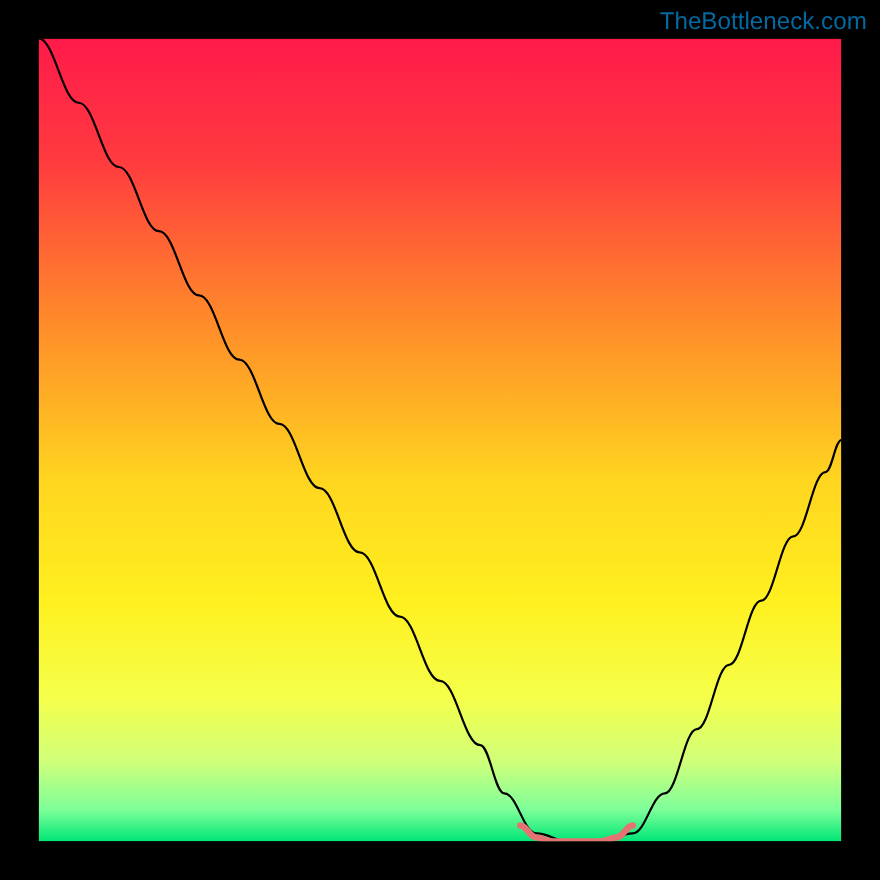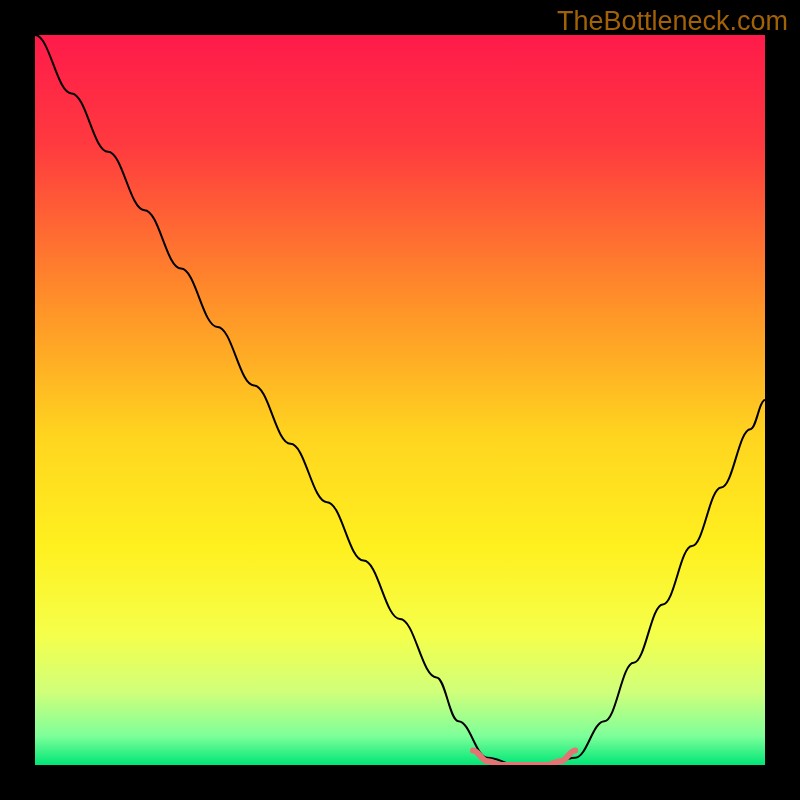--- a/index.html
+++ b/index.html
@@ -7,22 +7,22 @@
     width: 800px;
     height: 800px;
     background: #000;
     position: relative;
     font-family: Arial, sans-serif;
   }
   .watermark {
     position: absolute;
     top: 6px;
     right: 12px;
-    color: #a16207;
-    font-size: 27px;
+    color: #0369a1;
+    font-size: 22px;
     font-weight: 500;
     z-index: 10;
     text-align: right;
   }
   .plot-area {
     position: absolute;
     left: 35px;
     top: 35px;
     width: 730px;
     height: 730px;

